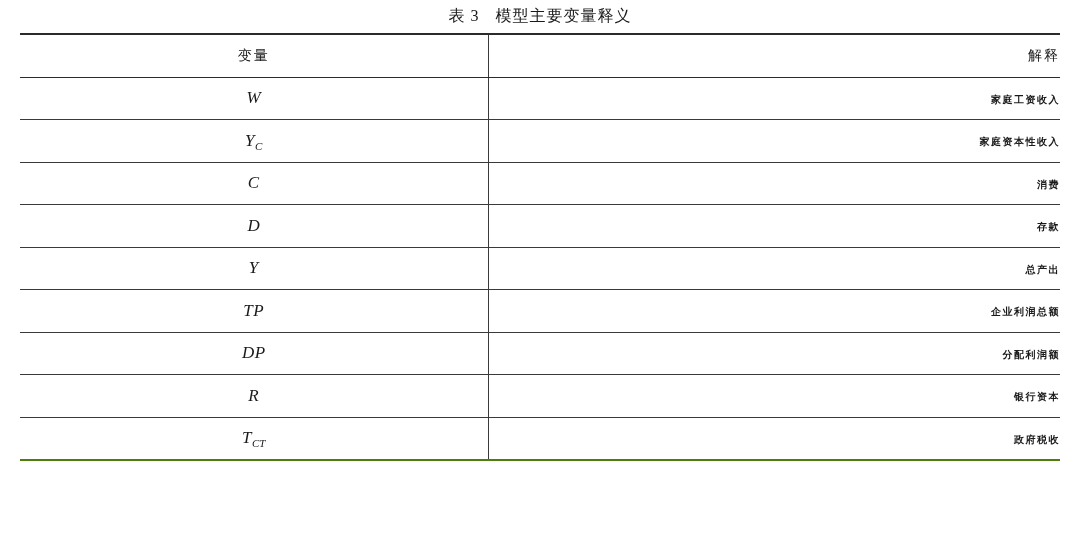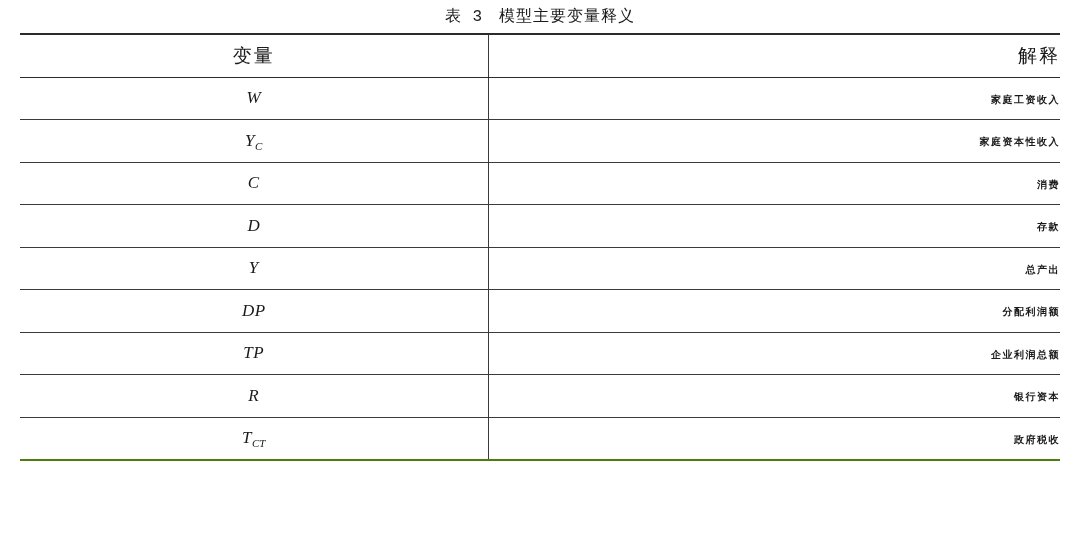--- a/index.html
+++ b/index.html
@@ -16,21 +16,21 @@
   }
   .page {
     width: 1080px;
     height: 550px;
     position: relative;
     box-sizing: border-box;
   }
   .table-caption {
     text-align: center;
     font-size: 16px;
-    font-family: Liberation Mono, monospace;
+    font-family: Liberation Serif, serif;
     letter-spacing: 1px;
     padding-top: 6px;
     padding-bottom: 6px;
     color: #1a1a1a;
   }
   .table-caption .cap-num {
     margin-right: 16px;
   }
   table.var-table {
     border-collapse: collapse;
@@ -76,21 +76,21 @@
     letter-spacing: 0;
   }
   .cn {
     font-family: "Liberation Serif", serif;
     font-size: 10px;
     letter-spacing: 1.5px;
     font-weight: 600;
   }
   .hdr {
     font-family: "Liberation Serif", serif;
-    font-size: 19px;
+    font-size: 14px;
     letter-spacing: 2px;
   }
 </style>
 </head>
 <body>
 
 <div class="page">
 
   <div class="table-caption">
     <span class="cap-num">表 3</span><span class="cap-title">模型主要变量释义</span>
@@ -122,27 +122,27 @@
         <td class="col-left"><span class="sym"><span>D</span><sub></sub></span></td>
         <td class="col-right"><span class="cn">存款</span></td>
       </tr>
 
       <tr>
         <td class="col-left"><span class="sym"><span>Y</span><sub></sub></span></td>
         <td class="col-right"><span class="cn">总产出</span></td>
       </tr>
 
       <tr>
-        <td class="col-left"><span class="sym"><span>DP</span><sub></sub></span></td>
-        <td class="col-right"><span class="cn">分配利润额</span></td>
+        <td class="col-left"><span class="sym"><span>TP</span><sub></sub></span></td>
+        <td class="col-right"><span class="cn">企业利润总额</span></td>
       </tr>
 
       <tr>
-        <td class="col-left"><span class="sym"><span>TP</span><sub></sub></span></td>
-        <td class="col-right"><span class="cn">企业利润总额</span></td>
+        <td class="col-left"><span class="sym"><span>DP</span><sub></sub></span></td>
+        <td class="col-right"><span class="cn">分配利润额</span></td>
       </tr>
 
 
       <tr>
         <td class="col-left"><span class="sym"><span>R</span><sub></sub></span></td>
         <td class="col-right"><span class="cn">银行资本</span></td>
       </tr>
 
 
       <tr>

